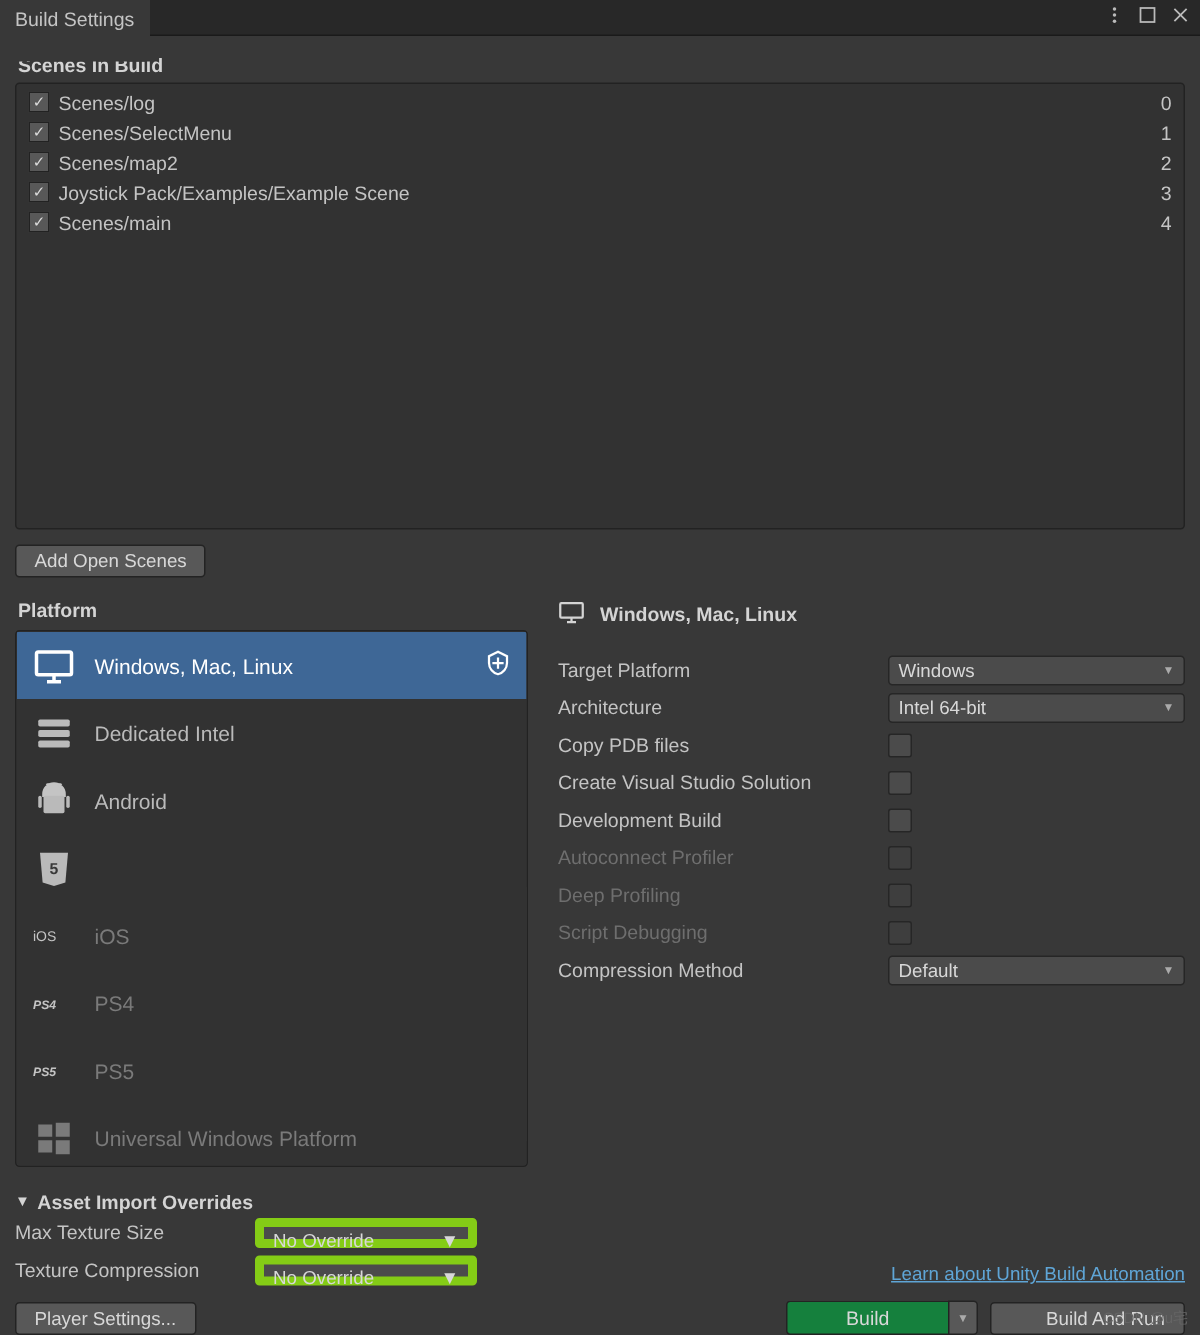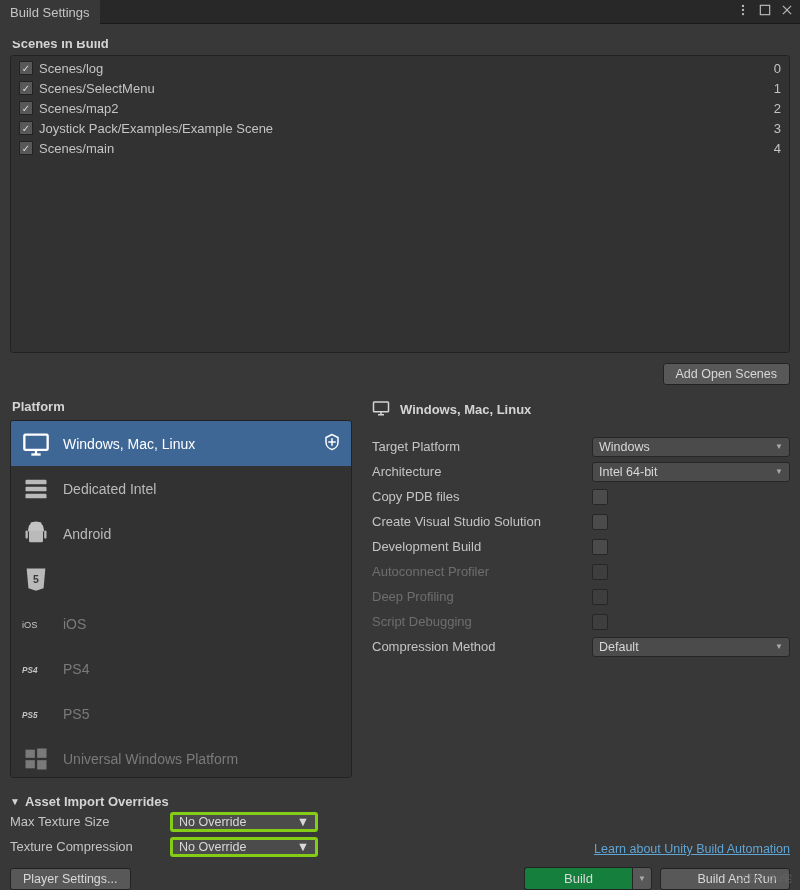--- a/index.html
+++ b/index.html
@@ -49,21 +49,21 @@
     .scene-row .chk {
       width: 14px; height: 14px;
       border: 1px solid #222;
       background: #585858;
       margin-right: 6px;
       display: flex; align-items: center; justify-content: center;
       font-size: 10px;
       color: #ddd;
     }
     .scene-idx { color: #c4c4c4; margin-left: auto; }
-    .row-right { display: flex; justify-content: flex-end; margin-top: 10px; }
+    .row-right { display: flex; margin-top: 10px; }
     .btn {
       background: #585858;
       border: 1px solid #232323;
       color: #d8d8d8;
       padding: 3px 12px;
       border-radius: 3px;
       font-size: 12.5px;
       cursor: pointer;
     }
     .platform-row { display: flex; margin-top: 14px; }
@@ -126,26 +126,26 @@
     }
     .chkbox.disabled { background: #3e3e3e; cursor: default; }
     .overrides { margin-top: 16px; }
     .overrides-title { display: flex; align-items: center; font-weight: 600; color: #d4d4d4; }
     .overrides-title .fold { margin-right: 5px; font-size: 10px; }
     .override-row { display: flex; align-items: center; height: 25px; }
     .override-label { width: 160px; }
     .override-select {
       width: 148px;
       background: #4b4b4b;
-      border: 3px solid #84cc16;
+      border: 6px solid #84cc16;
       border-radius: 3px;
       color: #d8d8d8;
       padding: 2px 6px;
       display: flex;
-      align-items: center;
+      align-items: flex-start;
       justify-content: space-between;
       cursor: pointer;
       font-size: 12.5px;
       height: 20px;
     }
     .footer-row { display: flex; align-items: center; margin-top: 8px; gap: 8px; }
     .footer-spacer { flex: 1; }
     .link { color: #5fa5d6; text-decoration: underline; cursor: pointer; text-align: center; font-size: 12.5px; }
     .build-btn { display: flex; }
     .build-main {

